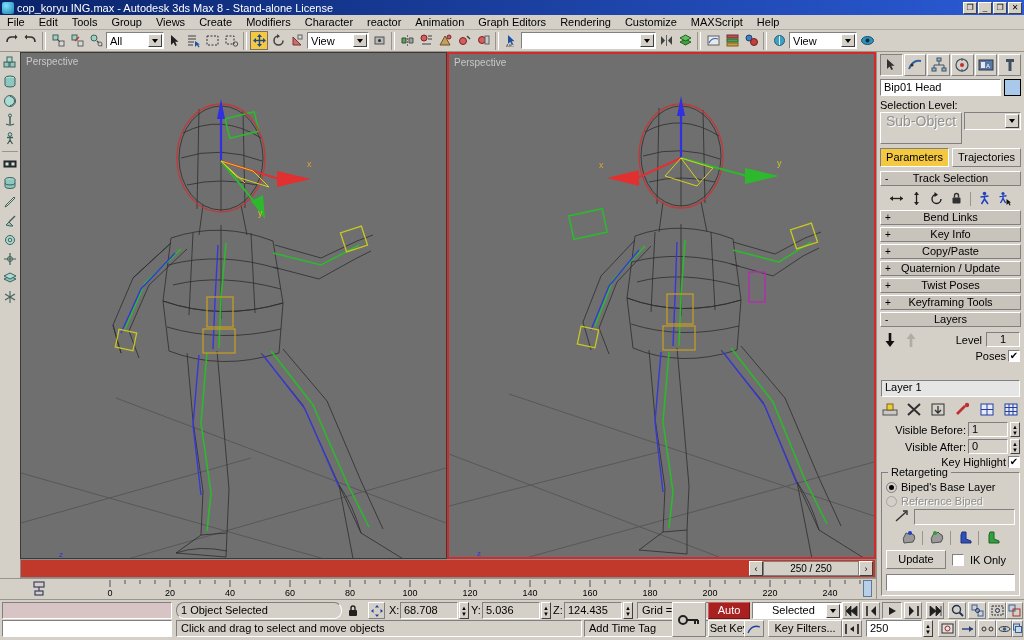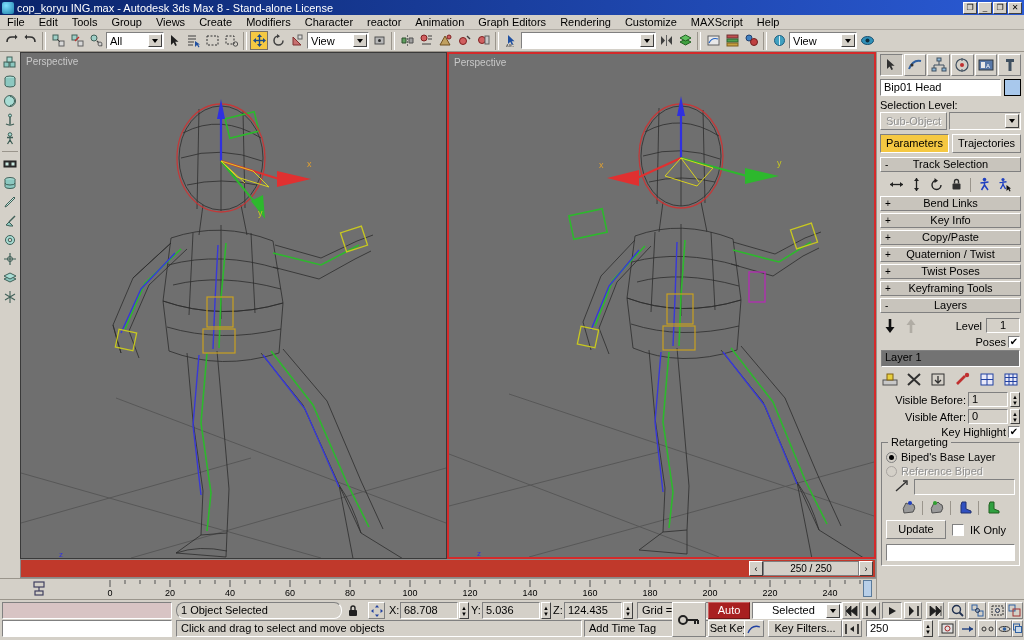--- a/index.html
+++ b/index.html
@@ -142,23 +142,23 @@
   .cp-namerow { display: flex; gap: 3px; margin-bottom: 3px; align-items: center; }
   .cp-name {
     flex: 1 1 auto; height: 17px; background: #fff;
     border: 1px solid #808080; border-right-color: #fff; border-bottom-color: #fff;
     font-size: 11px; padding-left: 3px; line-height: 15px;
   }
   .cp-swatch { width: 17px; height: 17px; background: #a8c8ec; border: 1px solid #000; }
   .cp-lbl { font-size: 11px; margin: 1px 0; }
   .cp-subrow { display: flex; gap: 2px; margin-bottom: 4px; }
   .cp-btn-dis {
-    height: 18px; padding: 0 5px; background: #d4d0c8;
+    height: 32px; padding: 0 5px; background: #d4d0c8;
     border: 1px solid #fff; border-right-color: #808080; border-bottom-color: #808080;
-    color: #909090; font-size: 11px; line-height: 16px;
+    color: #909090; font-size: 14px; line-height: 16px;
     text-shadow: 1px 1px 0 #fff;
   }
   .cp-drop {
     flex: 1 1 auto; height: 18px; background: #d4d0c8;
     border: 1px solid #808080; border-right-color: #fff; border-bottom-color: #fff;
     position: relative;
   }
   .cp-drop .arrow {
     position: absolute; right: 1px; top: 1px; width: 14px; height: 14px;
     background: #d4d0c8; border: 1px solid #fff;
@@ -964,21 +964,21 @@
     <div class="rollout">
       <span class="pm">+</span>
       <span>Key Info</span>
     </div>
     <div class="rollout">
       <span class="pm">+</span>
       <span>Copy/Paste</span>
     </div>
     <div class="rollout">
       <span class="pm">+</span>
-      <span>Quaternion / Twist</span>
+      <span>Quaternion / Update</span>
     </div>
     <div class="rollout">
       <span class="pm">+</span>
       <span>Twist Poses</span>
     </div>
     <div class="rollout">
       <span class="pm">+</span>
       <span>Keyframing Tools</span>
     </div>
 
@@ -1004,21 +1004,21 @@
         <div style="flex:1 1 auto;"></div>
         <span>Level</span>
         <div class="num-field" style="width:34px;text-align:center;padding:0;">1</div>
       </div>
 
       <div class="fieldrow">
         <span>Poses</span>
         <div class="chk">✔</div>
       </div>
 
-      <div class="num-field" style="width:100%;height:17px;background:#737373;margin:2px 0 4px;">Layer 1</div>
+      <div class="num-field" style="width:100%;height:17px;background:#e5e5e5;margin:18px 0 4px;">Layer 1</div>
 
       <div class="icon-row" style="justify-content:space-between;margin-bottom:4px;">
         <div class="icon-cell">
           <svg width="16" height="15" viewBox="0 0 16 15">
               <rect x="1" y="8" width="14" height="5" fill="#c8c8c8" stroke="#505050"></rect>
               <rect x="5" y="2" width="6" height="6" fill="#e8d040" stroke="#806010"></rect>
             </svg>
         </div>
         <div class="icon-cell">
           <svg width="16" height="15" viewBox="0 0 16 15">

